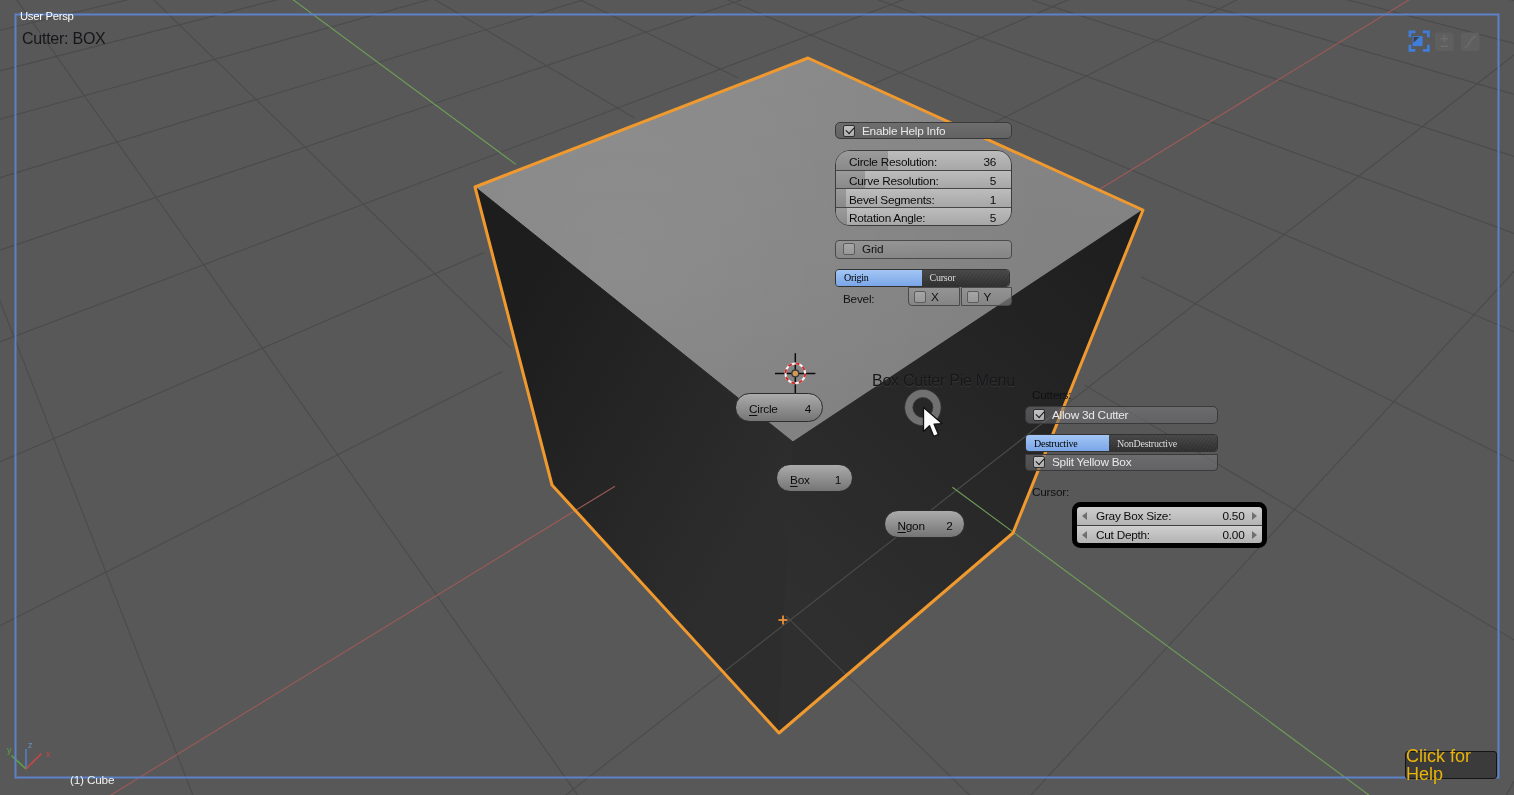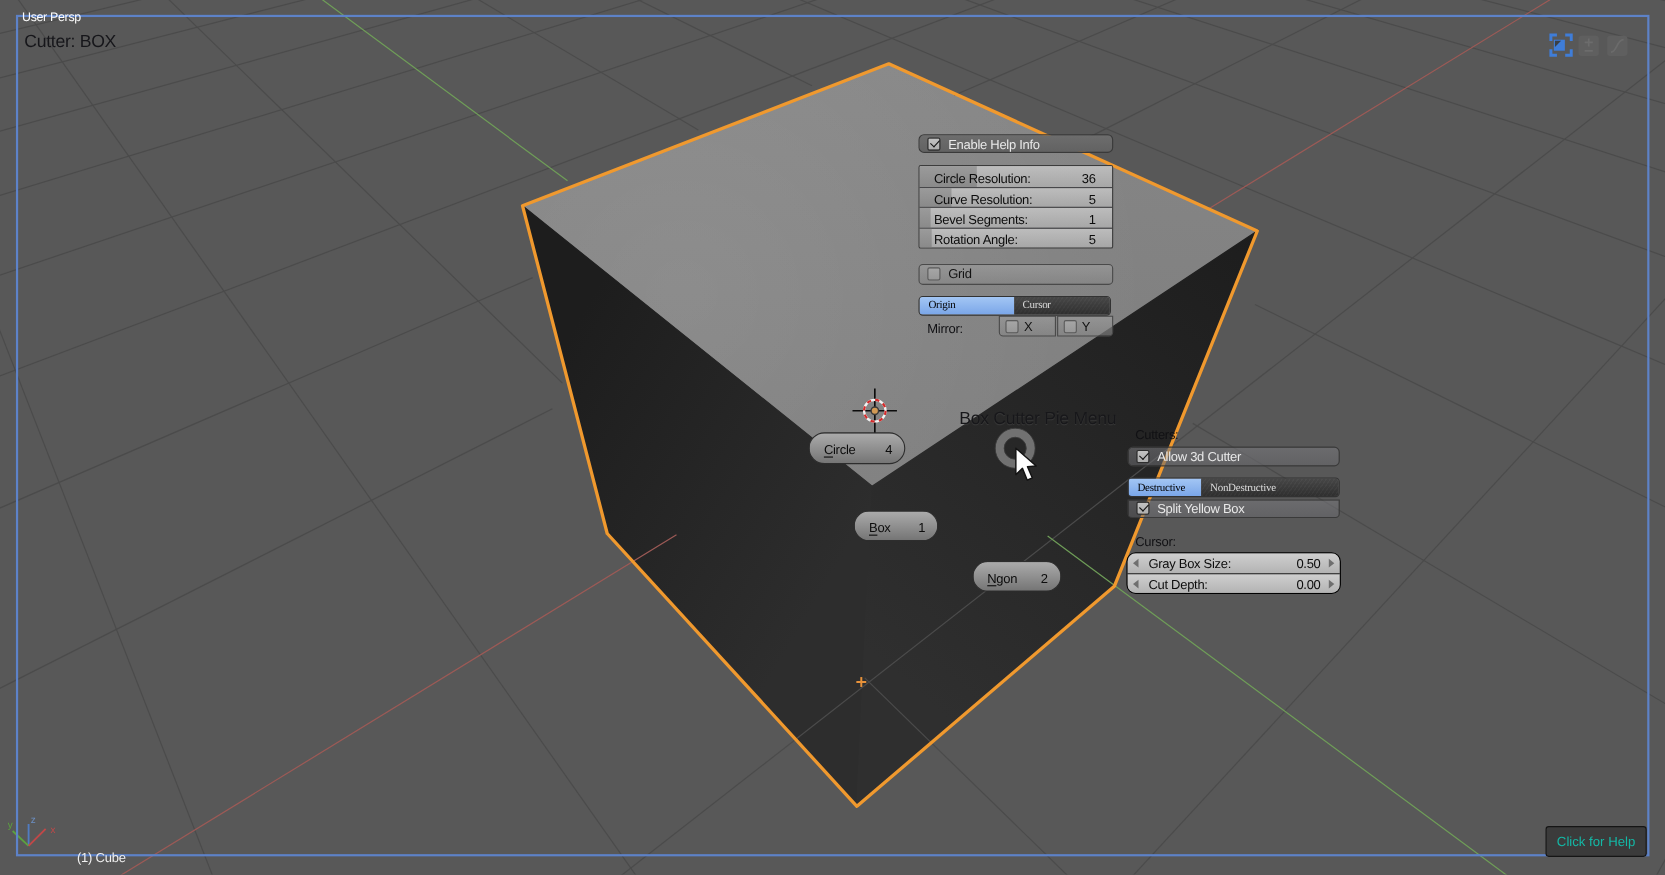--- a/index.html
+++ b/index.html
@@ -10,37 +10,37 @@
   border:1px solid #3a3a3a; border-radius:5px; color:#e9e9e9; font-size:11.8px; letter-spacing:-0.25px;
   display:flex; align-items:center; }
 .rowL { position:absolute; background:linear-gradient(180deg,rgba(158,158,158,0.62),rgba(134,134,134,0.62));
   border:1px solid #4a4a4a; border-radius:4px; color:#121212; font-size:11.8px; letter-spacing:-0.25px;
   display:flex; align-items:center; }
 .chk { width:12px; height:12px; border:1px solid #5c5c5c; border-radius:2px;
   background:linear-gradient(180deg,#a6a6a6,#989898); margin:0 7px 0 7px; position:relative; flex:none;}
 .chk.on { border-color:#2f2f2f; background:linear-gradient(180deg,#c2c2c2,#aeaeae); }
 .chk.on:after { content:""; position:absolute; left:1.5px; top:1px; width:7px; height:4px;
   border-left:1.8px solid #151515; border-bottom:1.8px solid #151515; transform:rotate(-47deg); }
-.sgrp { position:absolute; border:1px solid #3c3c3c; border-radius:2px; overflow:hidden; }
+.sgrp { position:absolute; border:1px solid #3c3c3c; border-radius:15px; overflow:hidden; }
 .srow { position:relative; height:18.6px; background:linear-gradient(180deg,rgba(210,210,210,0.72),rgba(180,180,180,0.72));
   border-top:1px solid #47474a; font-size:11.8px; letter-spacing:-0.25px; color:#0c0c0c; }
 .srow:first-child { border-top:none; }
 .sfill { position:absolute; left:0; top:0; bottom:0; background:linear-gradient(180deg,rgba(146,146,146,0.8),rgba(130,130,130,0.8)); }
 .slab { position:absolute; left:13px; top:3.5px; }
 .sval { position:absolute; right:15px; top:3.5px; }
 .pill { position:absolute; background:linear-gradient(180deg,#ababab,#757575);
   border:1px solid #2d2d2d; border-radius:15px; font-size:11.8px; letter-spacing:-0.25px; color:#0c0c0c; }
 .plab { position:absolute; left:13px; top:8px; }
 .pval { position:absolute; right:11px; top:8px; }
 .seg { position:absolute; border:1px solid #323232; border-radius:4px; overflow:hidden; display:flex; }
 .segb { background:linear-gradient(180deg,#a3c6f4,#7aa6e8); color:#000; }
 .segd { background:repeating-linear-gradient(125deg, rgba(255,255,255,0.03) 0 1px, rgba(0,0,0,0) 1px 3px),
   linear-gradient(180deg,#474747,#2f2f2f); color:#dcdcdc; }
 .seg>div { font-size:10px; letter-spacing:-0.25px; display:flex; align-items:center; padding-left:8px;font-family:Liberation Serif, serif; }
-.nsg { position:absolute; border:1px solid #000000; border-radius:8.5px; overflow:hidden; }
+.nsg { position:absolute; border:5px solid #000000; border-radius:8.5px; overflow:hidden;margin-left:48px; }
 .nsr { position:relative; height:18.2px; background:linear-gradient(180deg,rgba(216,216,216,0.93),rgba(186,186,186,0.93));
   font-size:11.8px; letter-spacing:-0.25px; color:#0c0c0c; display:flex; align-items:center; }
 .nsr + .nsr { border-top:1px solid #3f3f3f; }
 .arr { width:0; height:0; border-top:4px solid transparent; border-bottom:4px solid transparent; flex:none; opacity:.55;}
 .arrL { border-right:5px solid #2c2c2c; margin-left:5px; }
 .arrR { border-left:5px solid #2c2c2c; margin-right:5px; }
 .lbl { position:absolute; font-size:11.8px; letter-spacing:-0.25px; color:#111114; }
 u { text-decoration:underline; text-underline-offset:2px; }
 </style></head><body>
 <div id="vp">
@@ -198,21 +198,21 @@
 
 <div class="rowL" style="left:835px; top:240px; width:177px; height:18.5px;">
   <span class="chk"></span>
       <span>Grid</span>
     </div>
 
 <div class="seg" style="left:835px; top:269px; width:175px; height:17.5px;">
   <div class="segb" style="width:85.5px;">Origin</div>
   <div class="segd" style="flex:1;">Cursor</div>
 </div>
-<div class="lbl" style="left:843px; top:292px;">Mirror:</div>
+<div class="lbl" style="left:843px; top:292px;">Bevel:</div>
 <div class="rowL" style="left:908px; top:287px; width:52px; height:19px; border-radius:0 0 0 4px;">
   <span class="chk" style="margin-left:5px;margin-right:5px;"></span>
       <span>X</span>
     </div>
 <div class="rowL" style="left:960.5px; top:287px; width:51px; height:19px; border-radius:0 0 4px 0;">
   <span class="chk" style="margin-left:5px;margin-right:5px;"></span>
       <span>Y</span>
     </div>
 
 <div class="ov" style="left:872px; top:373px; color:#17171a; font-size:16px; letter-spacing:-0.25px; text-shadow:0 1px 1px rgba(255,255,255,0.10);">Box Cutter Pie Menu</div>
@@ -228,21 +228,21 @@
   <span class="plab"><u>N</u>gon</span>
       <span class="pval">2</span>
     </div>
 
 <div class="lbl" style="left:1032px; top:388px;">Cutters:</div>
 <div class="rowD" style="left:1025px; top:405.5px; width:193px; height:18px;">
   <span class="chk on"></span>
       <span>Allow 3d Cutter</span>
     </div>
 <div class="seg" style="left:1025px; top:434px; width:193px; height:18px;">
-  <div class="segb" style="width:66px;">Destructive</div>
+  <div class="segb" style="width:83px;">Destructive</div>
   <div class="segd" style="flex:1;">NonDestructive</div>
 </div>
 <div class="rowD" style="left:1025px; top:453.5px; width:193px; height:17.5px; border-radius:0 0 4px 4px;text-align:center;">
   <span class="chk on"></span>
       <span>Split Yellow Box</span>
     </div>
 
 <div class="lbl" style="left:1032px; top:485px;">Cursor:</div>
 <div class="nsg" style="left:1024px; top:502px; width:194.5px;">
  <div class="nsr">
@@ -253,14 +253,14 @@
       </div>
  <div class="nsr">
         <span class="arr arrL"></span>
   <span style="margin-left:9px;">Cut Depth:</span>
   <span style="margin-left:auto;">0.00</span>
   <span class="arr arrR" style="margin-left:7px;"></span>
       </div>
 </div>
 
 <div class="ov" style="left:1405px; top:751px; width:92px; height:28px; background:#3b3b3b;
-  border:1px solid #151515; border-radius:3px; color:#14b8a6; font-size:12px;
+  border:1px solid #151515; border-radius:3px; color:#eab308; font-size:18px;
   display:flex; align-items:center; justify-content:center;">Click for Help</div>
 </div>
 </body></html>

